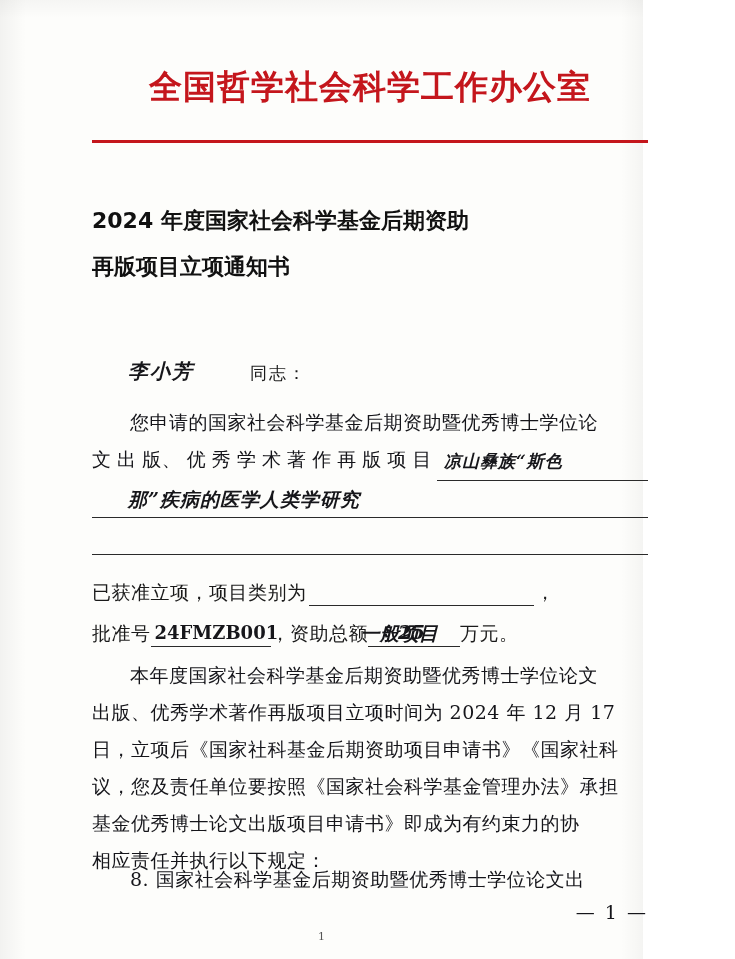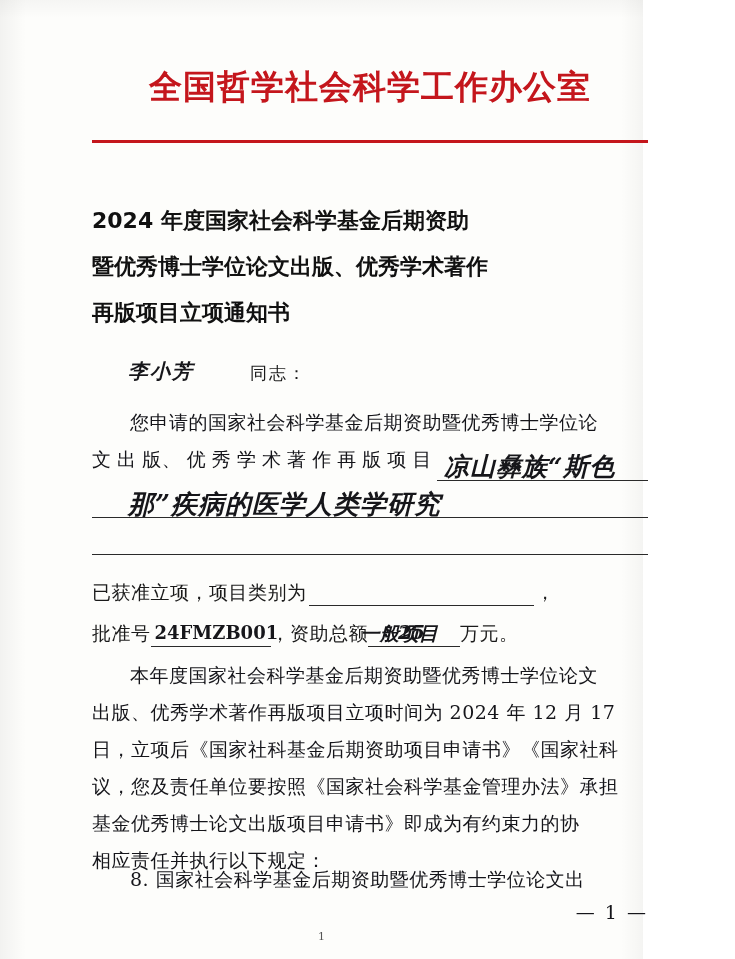--- a/index.html
+++ b/index.html
@@ -139,28 +139,28 @@
     border-bottom: 1.5px solid #2a2a2a;
   }
   .fill-a { left: 345px; top: 480px; width: 211px; }
   .fill-b { left: 0px;   top: 517px; width: 556px; }
   .fill-c { left: 0px;   top: 554px; width: 556px; }
 
   .hand-title-1 {
     position: absolute;
     left: 352px;
     top: 450px;
-    font-size: 25px;
+    font-size: 17px;
     letter-spacing: 1px;
   }
   .hand-title-2 {
     position: absolute;
     left: 36px;
     top: 487px;
-    font-size: 26px;
+    font-size: 19px;
     letter-spacing: 1px;
   }
 
   
   .row-cat {
     position: absolute;
     left: 0;
     top: 580px;
     width: 556px;
     font-size: 19px;
@@ -267,21 +267,20 @@
 <div class="page">
   <div class="content">
 
     <div class="masthead">
       <div class="masthead-title">全国哲学社会科学工作办公室</div>
       <div class="masthead-rule"></div>
     </div>
 
     <div class="doc-title">
       <div>2024 年度国家社会科学基金后期资助</div>
-      <div>暨优秀博士学位论文出版、优秀学术著作</div>
       <div>再版项目立项通知书</div>
     </div>
 
     <div class="salutation">
       <span class="name hand">李小芳</span>
       <span class="tongzhi">同志：</span>
     </div>
 
     <div class="para p1">
       <div class="l1">您申请的国家社会科学基金后期资助暨优秀博士学位论</div>

